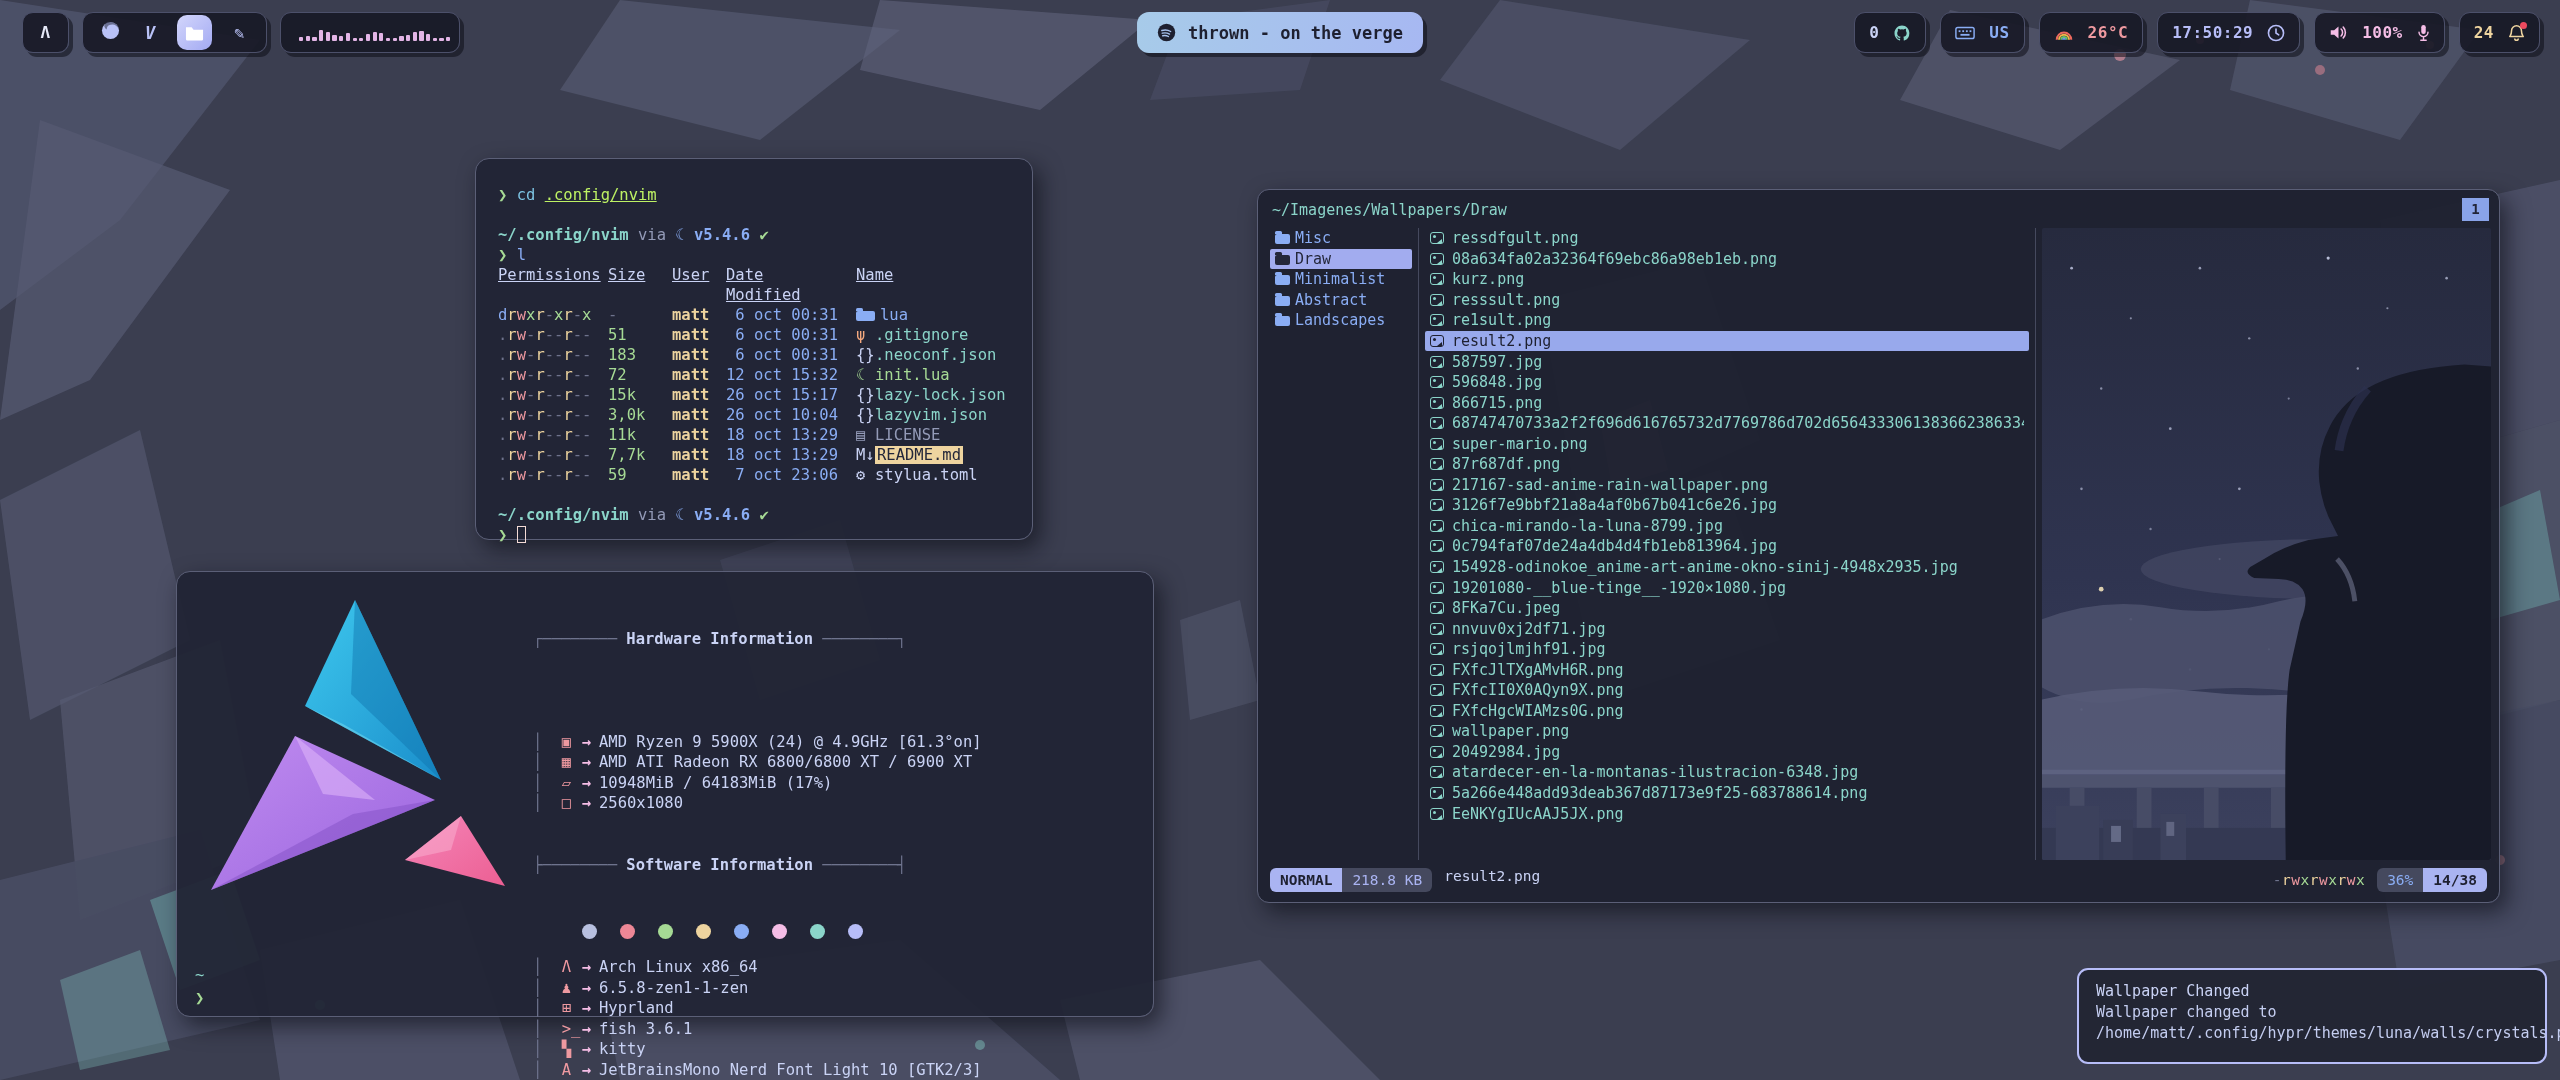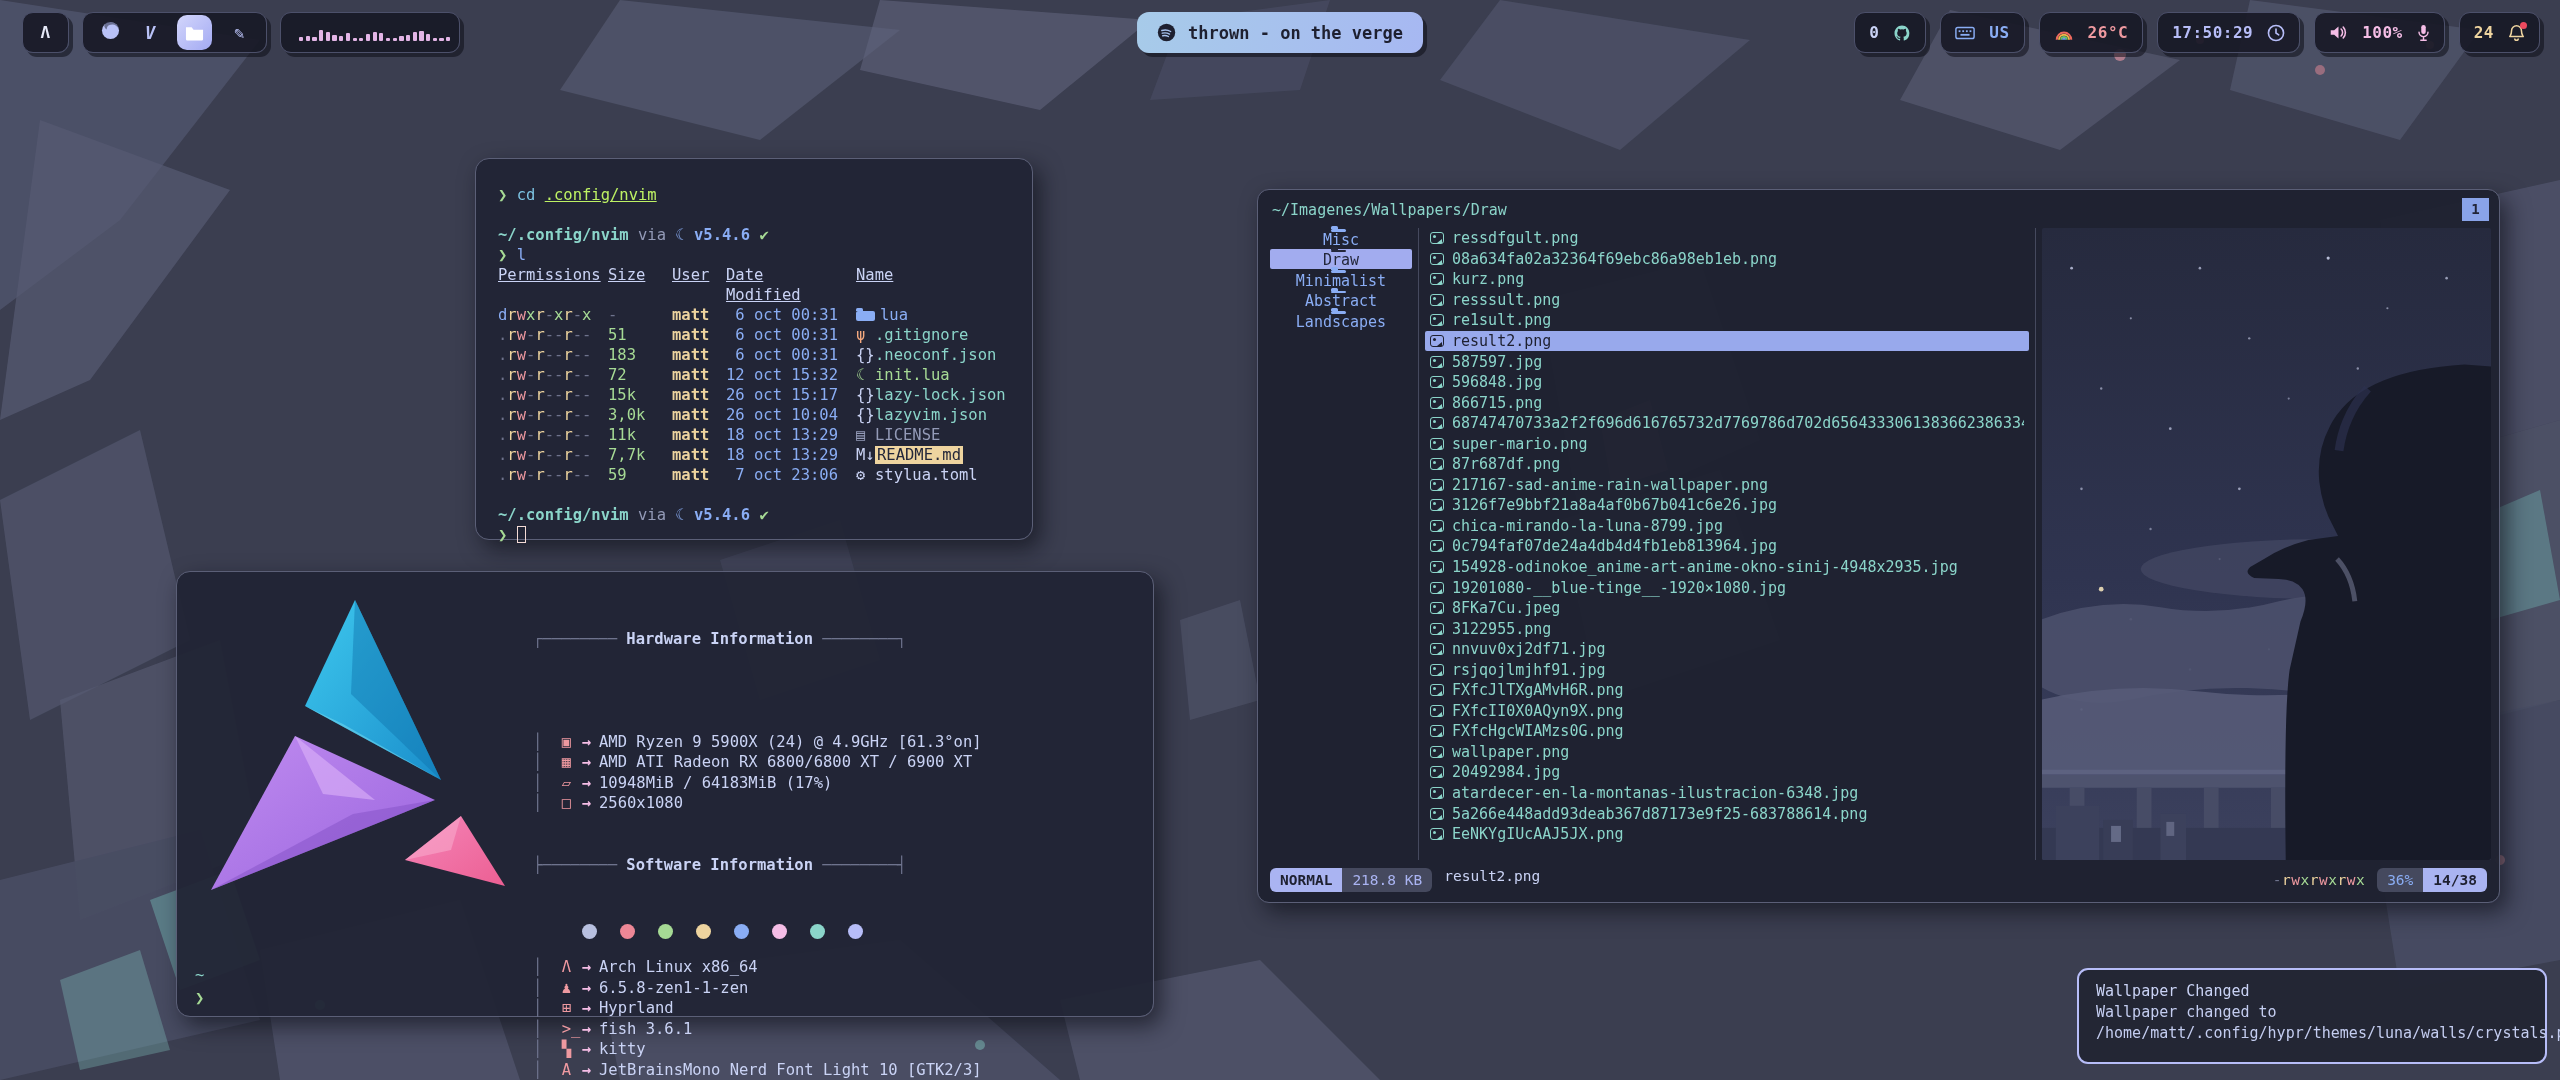--- a/index.html
+++ b/index.html
@@ -79,21 +79,21 @@
   #yz-path { position:absolute; left:14px; top:8px; height:24px; line-height:24px; color:#8bd5ca; }
   #yz-tab { position:absolute; right:10px; top:8px; width:27px; height:23px; background:#89a3e8;
             color:#212436; font-weight:bold; text-align:center; line-height:23px; font-size:14px; }
   #yz-body { position:absolute; left:12px; right:8px; top:38px; bottom:42px; display:flex; }
   #yz-side { width:142px; flex:none; }
   .yz-sep { width:1px; background:#45495e; margin:0 6px; flex:none; }
   #yz-list { width:604px; flex:none; overflow:hidden; }
   #yz-prev { flex:1; overflow:hidden; border-radius:2px; }
   .yz-row { height:20.55px; display:flex; align-items:center; padding:0 5px; white-space:pre; }
   .yz-row[data-sel="true"] { background:#98a9ec; color:#1e2030; border-radius:2px; }
-  #yz-side .yz-row { color:#8aadf4;flex-direction:column; }
+  #yz-side .yz-row { color:#8aadf4; }
   #yz-side .yz-row[data-sel="true"] { background:#a2acef; color:#24273a; }
   .imgicon { position:relative; width:14px; height:12px; border:1.5px solid currentColor;
              border-radius:3px; margin-right:8px; flex:none; display:inline-block; }
   .imgicon::before { content:""; position:absolute; left:2px; top:2px; width:3px; height:3px;
                      border-radius:50%; background:currentColor; }
   .imgicon::after { content:""; position:absolute; right:1px; bottom:0; width:0; height:0;
                     border-left:5px solid transparent; border-bottom:4px solid currentColor; }
   .fname { overflow:hidden; text-overflow:clip; }
   #yz-status { position:absolute; left:12px; right:12px; bottom:10px; height:24px;
                display:flex; align-items:flex-start; font-size:14.5px; }
@@ -491,23 +491,20 @@
           <span class="imgicon"></span><span class="fname">0c794faf07de24a4db4d4fb1eb813964.jpg</span>
         </div>
         <div class="yz-row">
           <span class="imgicon"></span><span class="fname">154928-odinokoe_anime-art-anime-okno-sinij-4948x2935.jpg</span>
         </div>
         <div class="yz-row">
           <span class="imgicon"></span><span class="fname">19201080-__blue-tinge__-1920×1080.jpg</span>
         </div>
         <div class="yz-row">
           <span class="imgicon"></span><span class="fname">8FKa7Cu.jpeg</span>
-        </div>
-        <div class="yz-row">
-          <span class="imgicon"></span><span class="fname">3122955.png</span>
         </div>
         <div class="yz-row">
           <span class="imgicon"></span><span class="fname">nnvuv0xj2df71.jpg</span>
         </div>
         <div class="yz-row">
           <span class="imgicon"></span><span class="fname">rsjqojlmjhf91.jpg</span>
         </div>
         <div class="yz-row">
           <span class="imgicon"></span><span class="fname">FXfcJlTXgAMvH6R.png</span>
         </div>

